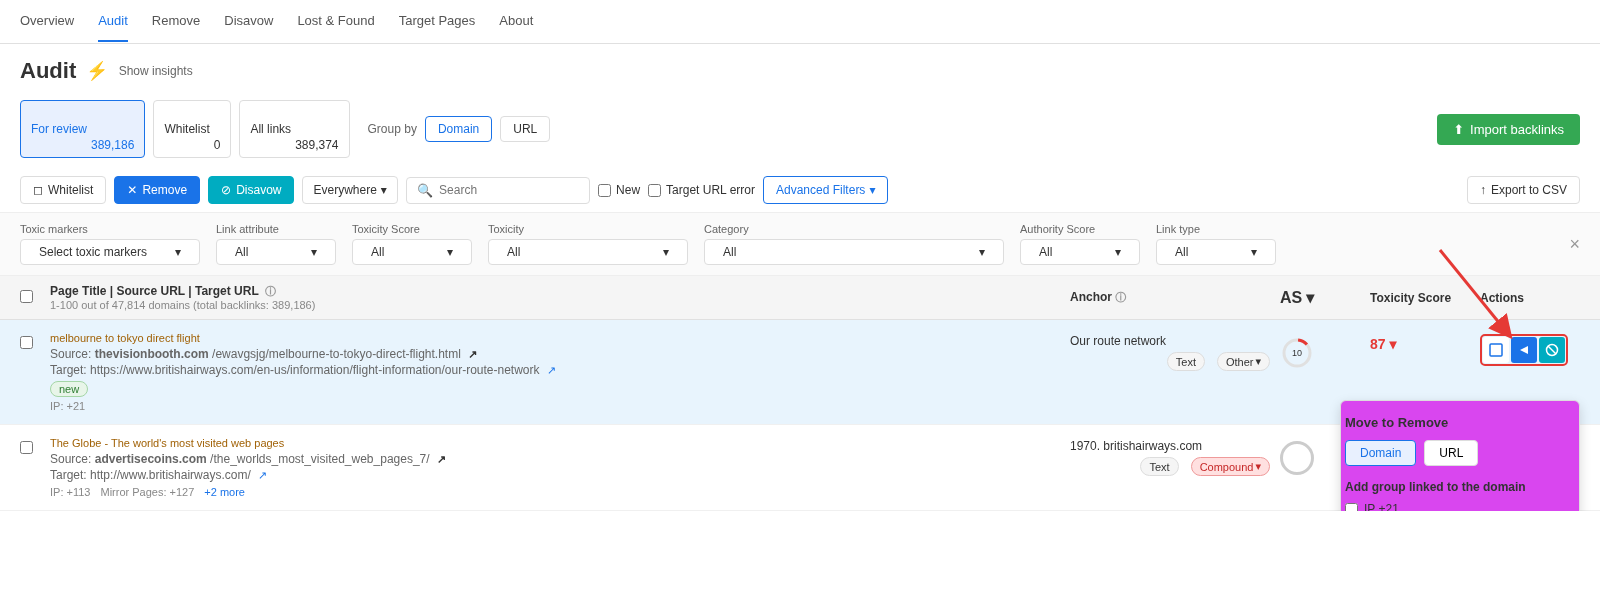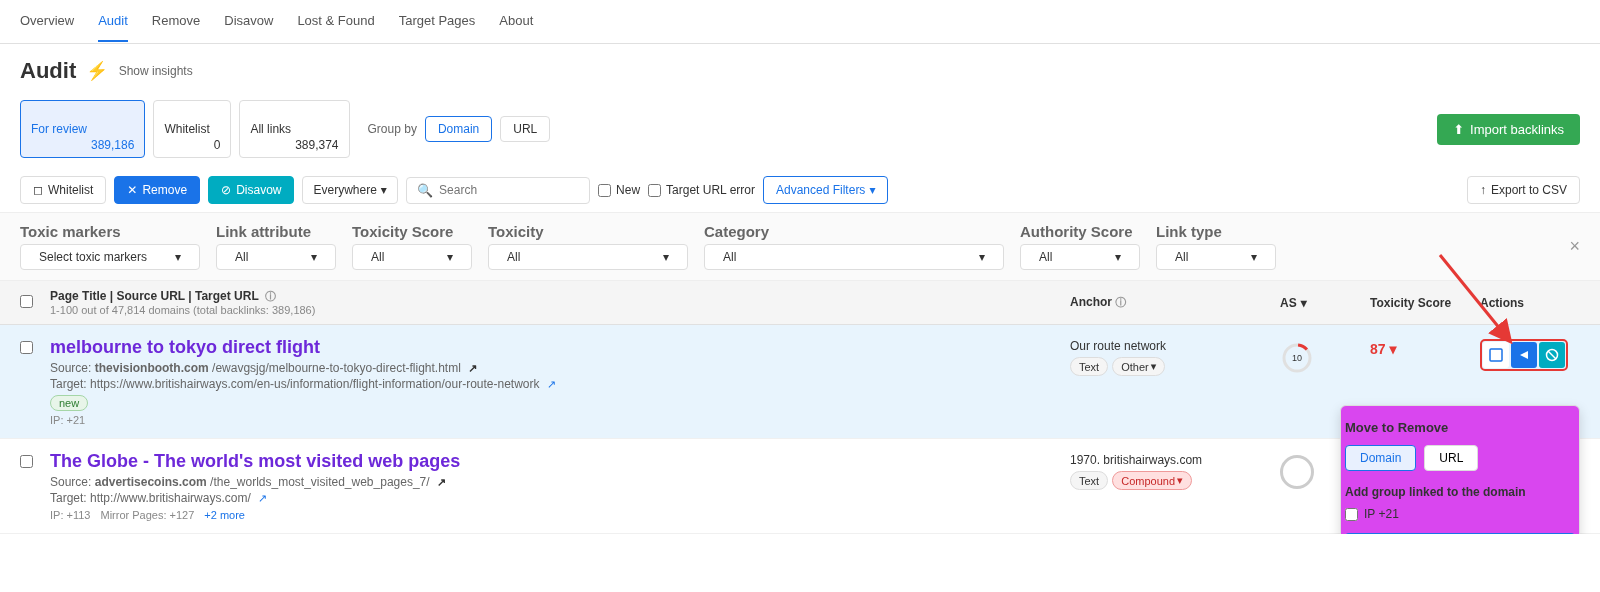--- a/index.html
+++ b/index.html
@@ -31,50 +31,50 @@
     .location-select { display: flex; align-items: center; gap: 4px; border: 1px solid #ddd; border-radius: 4px; padding: 6px 10px; font-size: 12px; cursor: pointer; background: #fff; }
     .search-box { display: flex; align-items: center; border: 1px solid #ddd; border-radius: 4px; padding: 5px 10px; gap: 6px; background: #fff; }
     .search-box input { border: none; outline: none; font-size: 12px; width: 140px; }
     .checkbox-label { display: flex; align-items: center; gap: 5px; font-size: 12px; cursor: pointer; }
     .adv-filters { display: flex; align-items: center; gap: 4px; border: 1px solid #1a73e8; border-radius: 4px; padding: 6px 12px; font-size: 12px; cursor: pointer; background: #fff; color: #1a73e8; }
     .export-btn { margin-left: auto; border: 1px solid #ddd; border-radius: 4px; padding: 6px 12px; font-size: 12px; cursor: pointer; background: #fff; color: #333; display: flex; align-items: center; gap: 5px; }
 
     
     .filter-row { display: flex; align-items: center; padding: 10px 20px; gap: 16px; border-bottom: 1px solid #eee; background: #fafafa; flex-wrap: wrap; }
     .filter-group { display: flex; flex-direction: column; gap: 4px; }
-    .filter-label { font-size: 15px; color: #666; font-weight: 700; }
+    .filter-label { font-size: 11px; color: #666; font-weight: 400; }
     .filter-select { display: flex; align-items: center; gap: 6px; border: 1px solid #ddd; border-radius: 4px; padding: 5px 18px; font-size: 12px; cursor: pointer; background: #fff; min-width: 120px; }
     .filter-select.wide { min-width: 180px; }
     .filter-select.xwide { min-width: 200px; }
     .close-filters { margin-left: auto; cursor: pointer; color: #999; font-size: 16px; }
 
     
     .table-header { display: flex; align-items: center; padding: 8px 20px; background: #f5f5f5; border-bottom: 1px solid #e0e0e0; gap: 10px; }
     .th-checkbox { width: 20px; }
     .th-main { flex: 1; font-size: 12px; font-weight: 600; color: #333; }
     .th-anchor { width: 200px; font-size: 12px; font-weight: 600; }
-    .th-as { width: 80px; font-size: 12px; font-weight: 600; display: flex; align-items: center; gap: 4px; }
+    .th-as { width: 80px; font-size: 16px; font-weight: 600; display: flex; align-items: center; gap: 4px; }
     .th-toxicity { width: 100px; font-size: 12px; font-weight: 600; }
     .th-actions { width: 100px; font-size: 12px; font-weight: 600; }
     .th-sub { font-size: 11px; color: #888; font-weight: 400; }
 
     
     .table-row { display: flex; align-items: flex-start; padding: 12px 20px; border-bottom: 1px solid #f0f0f0; gap: 10px; position: relative; }
     .table-row.highlighted { background: #e8f4fd; }
     .row-checkbox { width: 20px; margin-top: 4px; }
     .row-main { flex: 1; }
-    .row-title { font-size: 18px; font-weight: 700; color: #6d28d9; margin-bottom: 3px; }
+    .row-title { font-size: 11px; font-weight: 400; color: #a16207; margin-bottom: 3px; }
     .row-source { font-size: 12px; color: #666; margin-bottom: 2px; }
     .row-source a, .row-source span.bold { font-weight: 600; color: #333; }
     .row-target { font-size: 12px; color: #666; margin-bottom: 4px; }
     .new-badge { display: inline-block; background: #e8f5e9; color: #2e7d32; border: 1px solid #a5d6a7; border-radius: 10px; padding: 1px 8px; font-size: 11px; margin-bottom: 3px; }
     .ip-info { font-size: 11px; color: #888; display: flex; gap: 10px; }
     .row-anchor { width: 200px; padding-top: 2px; }
     .anchor-text { font-size: 12px; color: #333; margin-bottom: 4px; }
-    .tag-group { display: flex; gap: 4px; flex-wrap: wrap; }
+    .tag-group { display: flex; gap: 12px; flex-wrap: wrap; justify-content: flex-end; }
     .tag { display: inline-flex; align-items: center; gap: 2px; border: 1px solid #ddd; border-radius: 10px; padding: 2px 8px; font-size: 11px; background: #f5f5f5; }
     .tag.other { background: #f5f5f5; }
     .row-as { width: 80px; display: flex; align-items: flex-start; padding-top: 4px; }
     .row-toxicity { width: 100px; padding-top: 4px; }
     .toxicity-val { font-size: 14px; font-weight: 600; color: #e53935; display: flex; align-items: center; gap: 4px; cursor: pointer; }
     .row-actions { width: 100px; display: flex; gap: 4px; align-items: flex-start; padding-top: 2px; }
     .action-btn { width: 28px; height: 28px; border-radius: 4px; display: flex; align-items: center; justify-content: center; cursor: pointer; font-size: 14px; }
     .action-btn.white { background: #fff; border: 2px solid #1a73e8; color: #1a73e8; }
     .action-btn.blue { background: #1a73e8; border: 2px solid #1a73e8; color: #fff; }
     .action-btn.teal { background: #00acc1; border: 2px solid #00acc1; color: #fff; }

